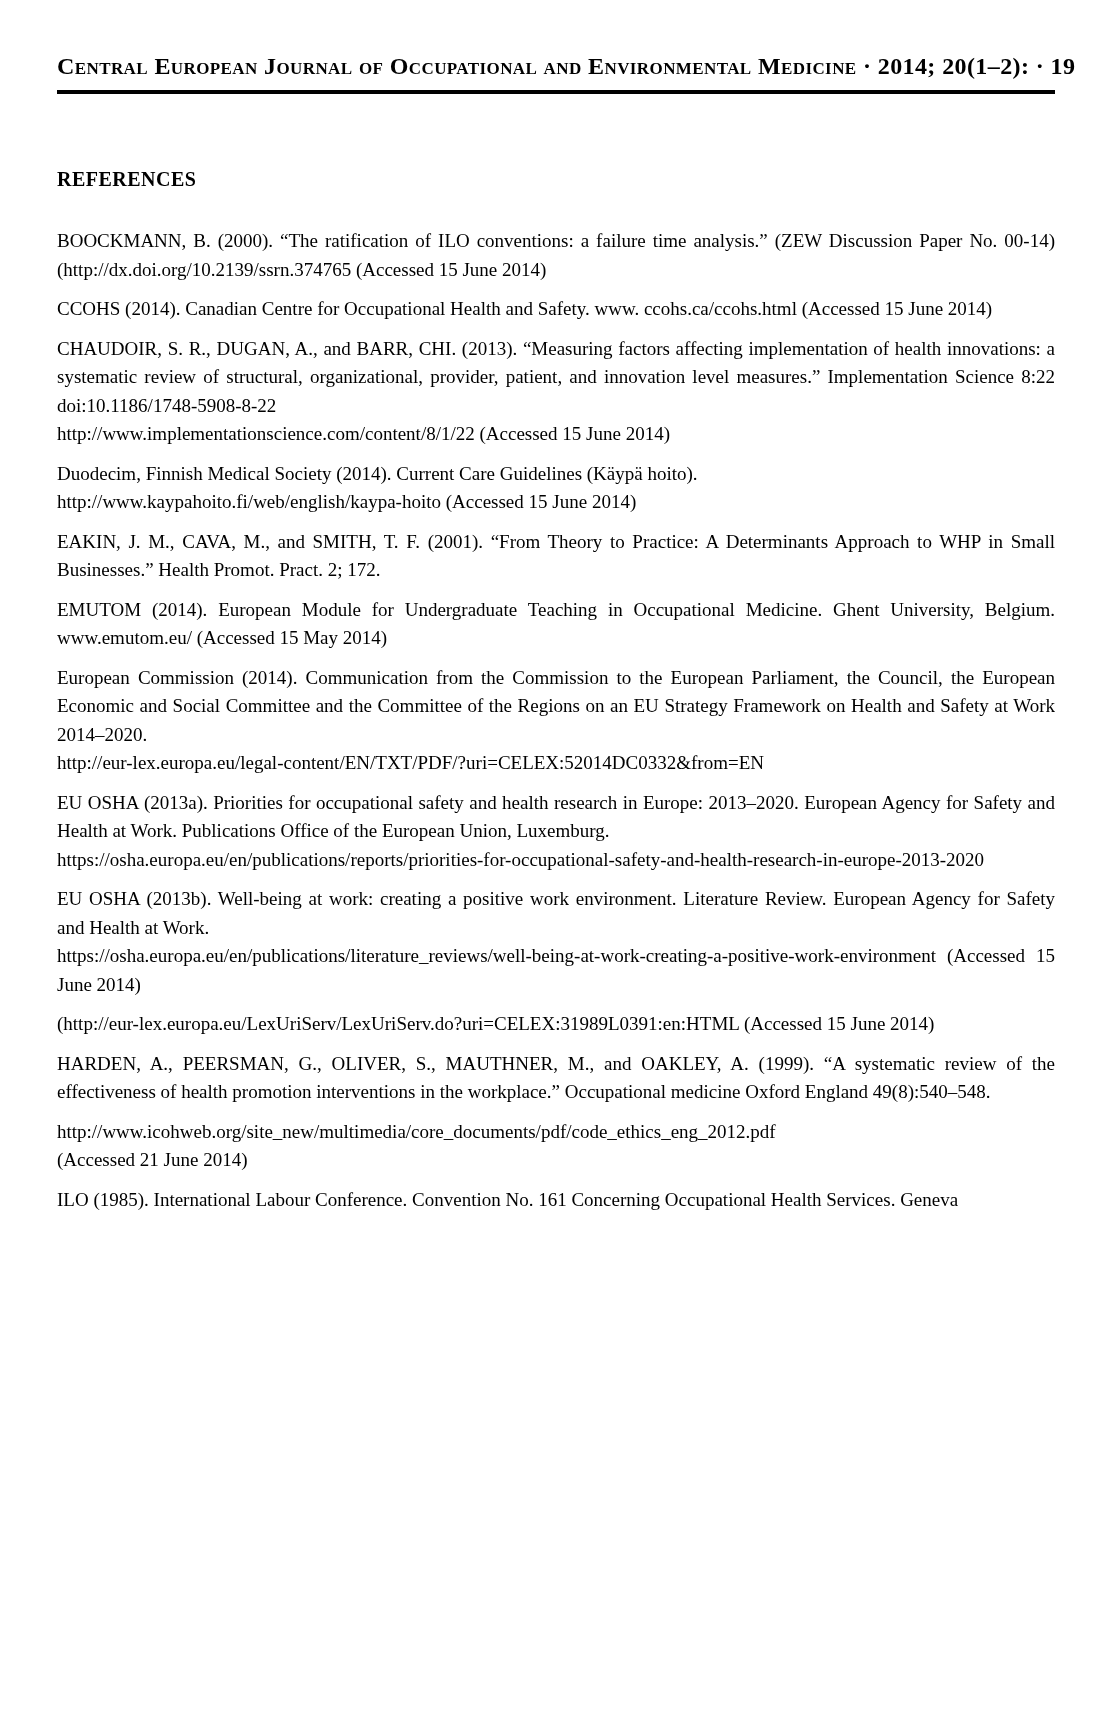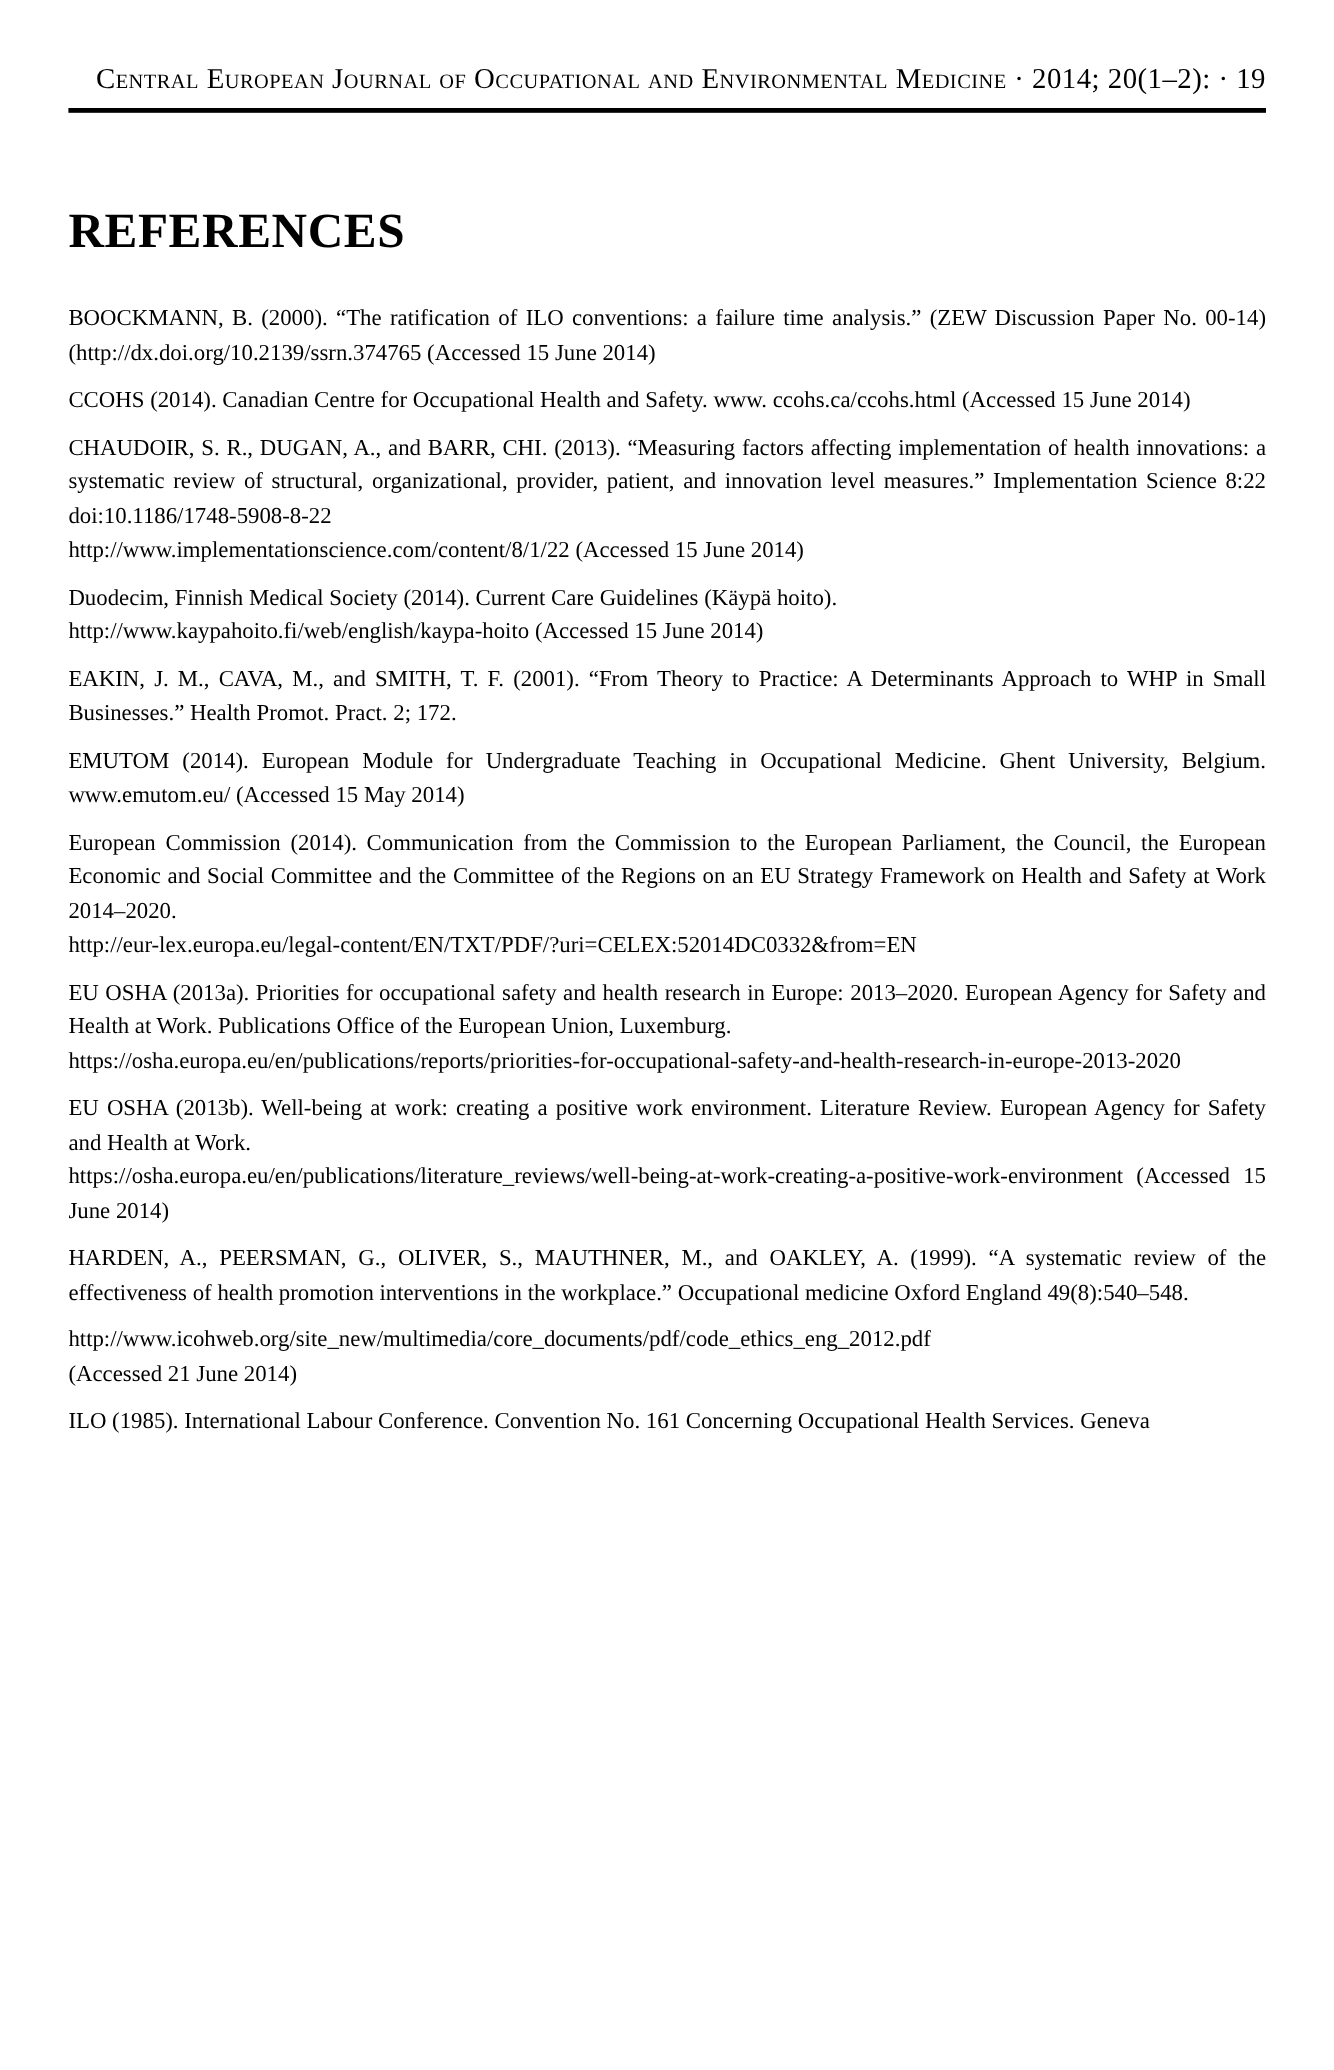--- a/index.html
+++ b/index.html
@@ -13,42 +13,43 @@
     overflow: hidden;
     color: #000000;
     font-family: "Liberation Serif", serif;
     position: relative;
   }
   .page {
     padding: 0 57px;
   }
   .journal-header {
     margin-top: 52px;
-    text-align: right;
+    text-align: center;
     font-variant: small-caps;
     font-size: 24px;
     letter-spacing: 0.4px;
     line-height: 28px;
     white-space: nowrap;
+    font-weight: bold;
   }
   .header-rule {
     margin-top: 10px;
     border: none;
     border-top: 4px solid #000000;
     height: 0;
   }
   .intro {
     margin: 48px 0 0 0;
     font-size: 25px;
     line-height: 34px;
     text-align: justify;
   }
   .refs-heading {
     margin: 74px 0 0 0;
-    font-size: 41px;
+    font-size: 20px;
     font-weight: bold;
     letter-spacing: 0.5px;
     font-family: "Liberation Serif", serif;
   }
   .refs {
     margin-top: 36px;
   }
   .ref {
     margin: 0 0 11px 0;
     font-size: 19px;
@@ -93,20 +94,21 @@
       </div>
       <div class="ref">
         <div class="seg">EU OSHA (2013a). Priorities for occupational safety and health research in Europe: 2013–2020. European Agency for Safety and Health at Work. Publications Office of the European Union, Luxemburg.</div>
         <div class="seg">https://osha.europa.eu/en/publications/reports/priorities-for-occupational-safety-and-health-research-in-europe-2013-2020</div>
       </div>
       <div class="ref">
         <div class="seg">EU OSHA (2013b). Well-being at work: creating a positive work environment. Literature Review. European Agency for Safety and Health at Work.</div>
         <div class="seg">https://osha.europa.eu/en/publications/literature_reviews/well-being-at-work-creating-a-positive-work-environment (Accessed 15 June 2014)</div>
       </div>
       <div class="ref">
+        <div class="seg">(http://eur-lex.europa.eu/LexUriServ/LexUriServ.do?uri=CELEX:31989L0391:en:HTML (Accessed 15 June 2014)</div>
       </div>
       <div class="ref">
         <div class="seg">HARDEN, A., PEERSMAN, G., OLIVER, S., MAUTHNER, M., and OAKLEY, A. (1999). “A systematic review of the effectiveness of health promotion interventions in the workplace.” Occupational medicine Oxford England 49(8):540–548.</div>
       </div>
       <div class="ref">
         <div class="seg">http://www.icohweb.org/site_new/multimedia/core_documents/pdf/code_ethics_eng_2012.pdf</div>
         <div class="seg">(Accessed 21 June 2014)</div>
       </div>
       <div class="ref">
         <div class="seg">ILO (1985). International Labour Conference. Convention No. 161 Concerning Occupational Health Services. Geneva</div>

